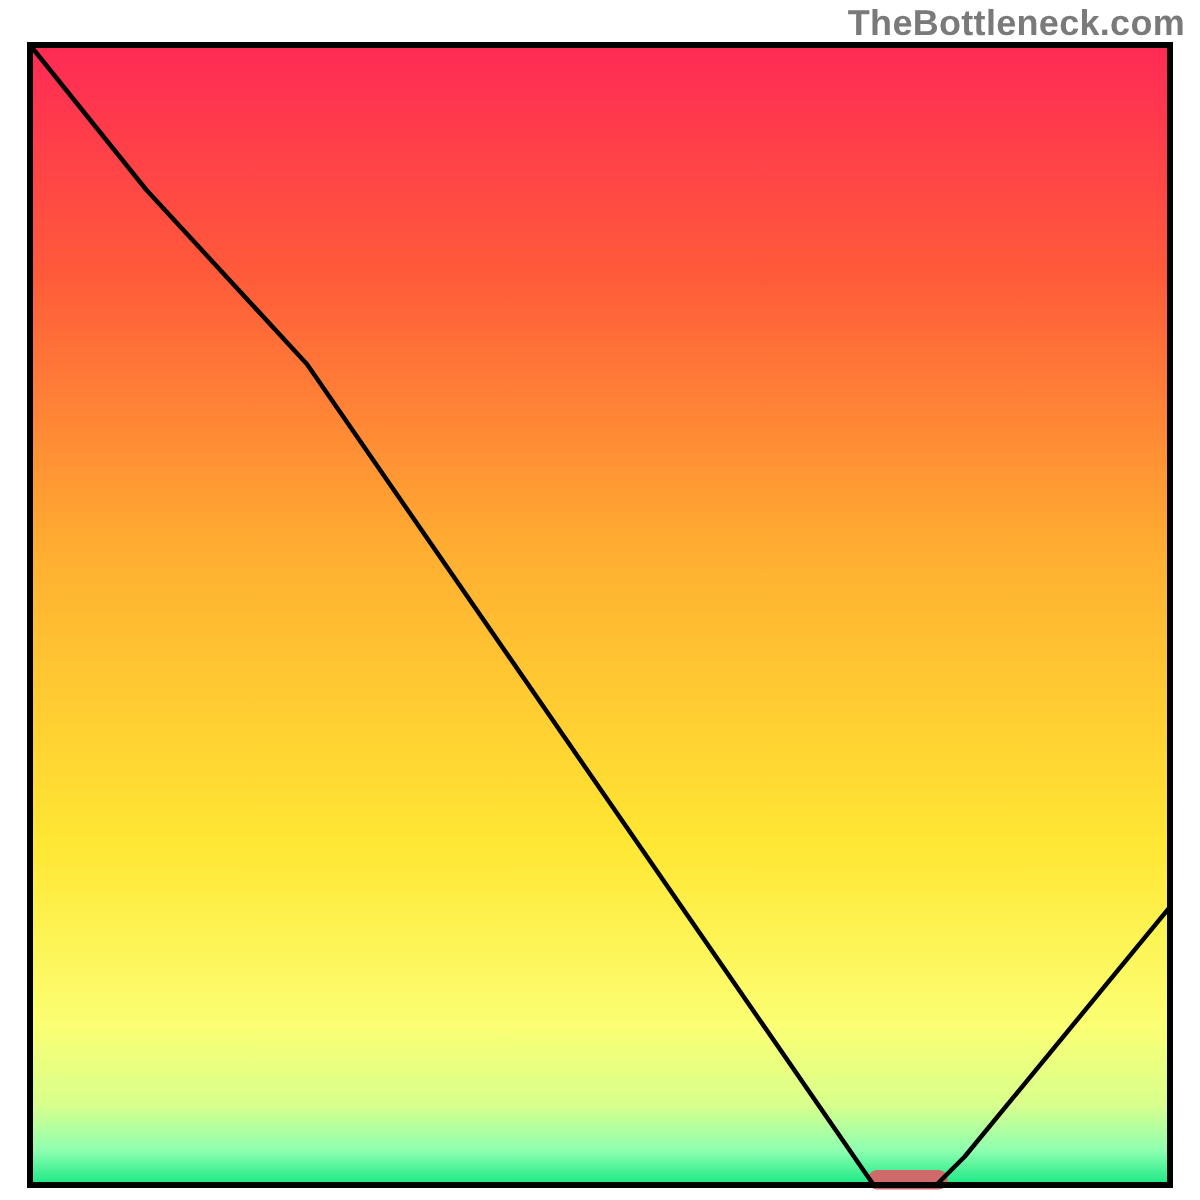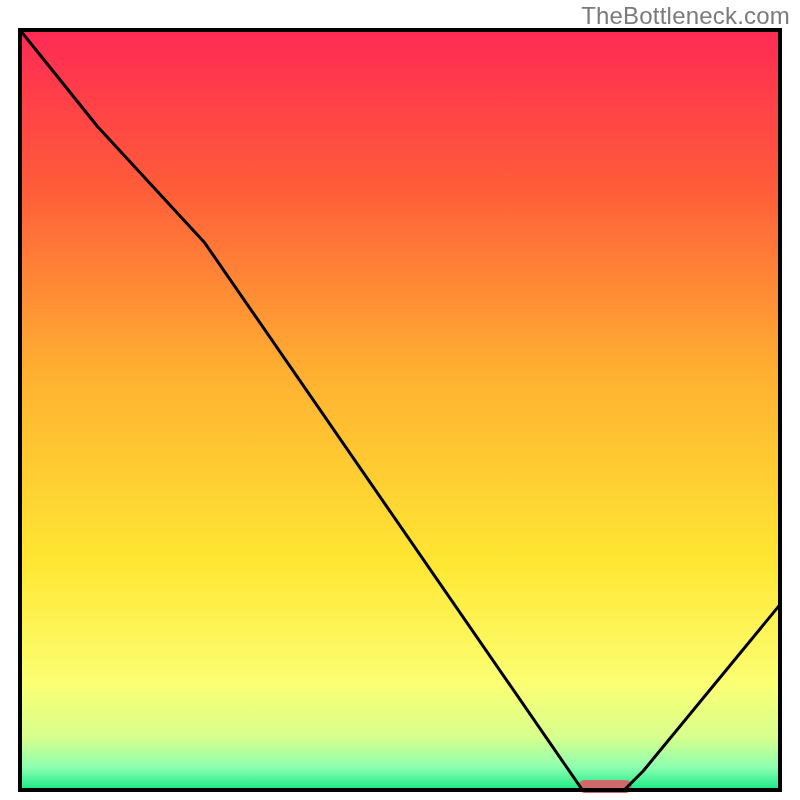--- a/index.html
+++ b/index.html
@@ -13,21 +13,21 @@
   .stage {
     position: relative;
     width: 800px;
     height: 800px;
   }
   .watermark {
     position: absolute;
     top: 2px;
     right: 10px;
     font-size: 24px;
-    font-weight: 400;
+    font-weight: 700;
     color: #7a7a7a;
     letter-spacing: 0.2px;
   }
   svg.plot {
     position: absolute;
     left: 0;
     top: 0;
   }
 </style>
 </head>

